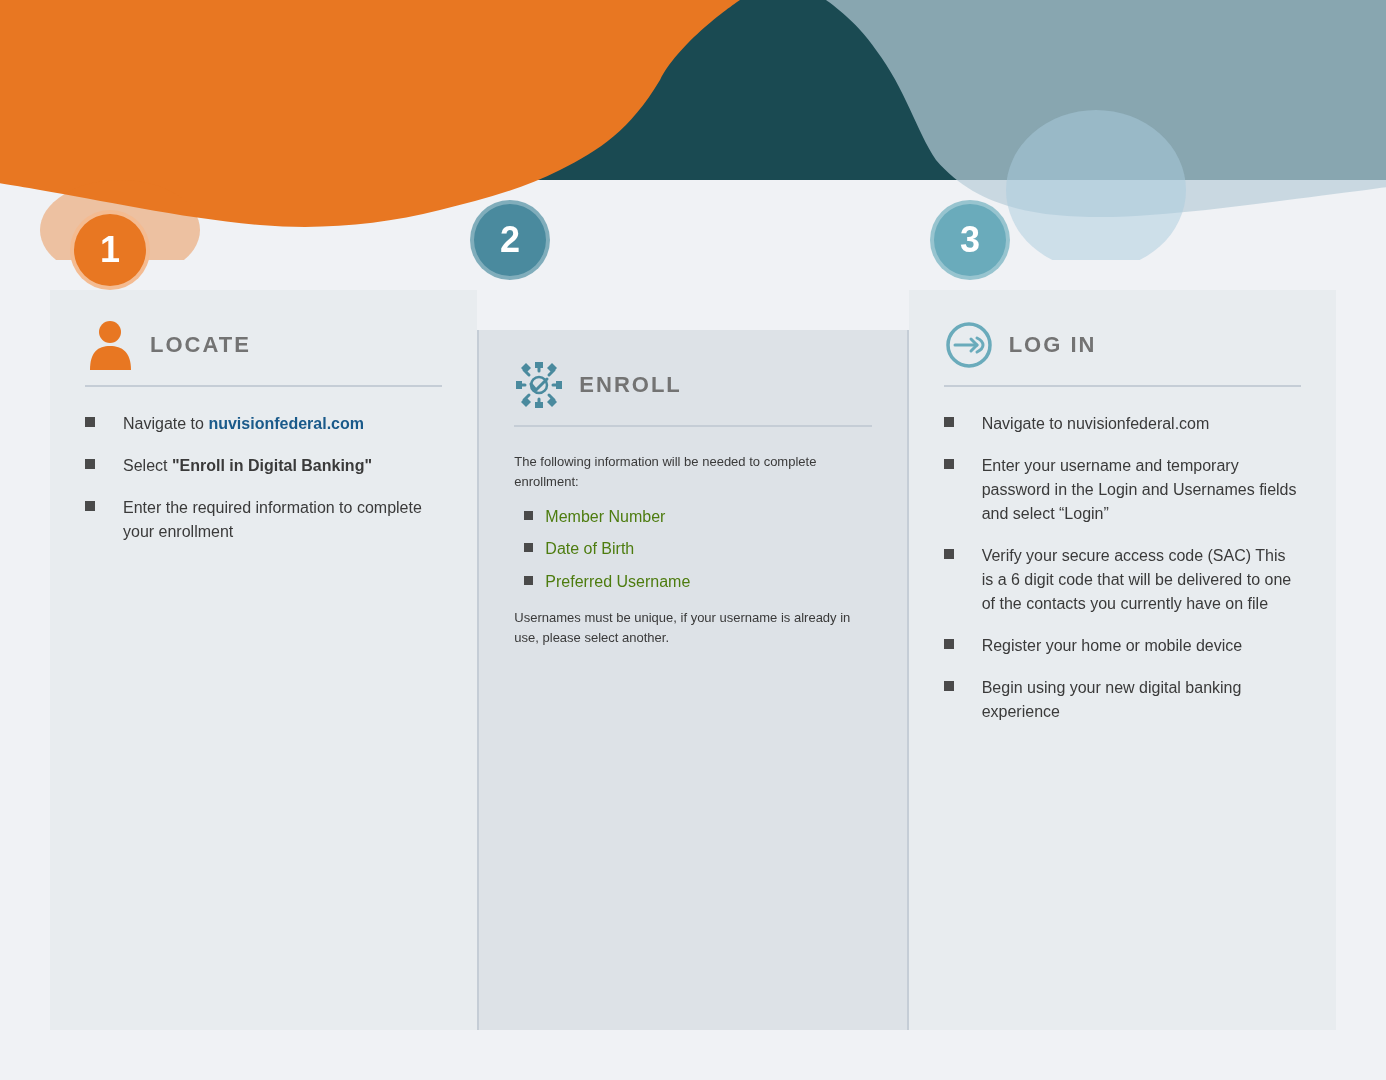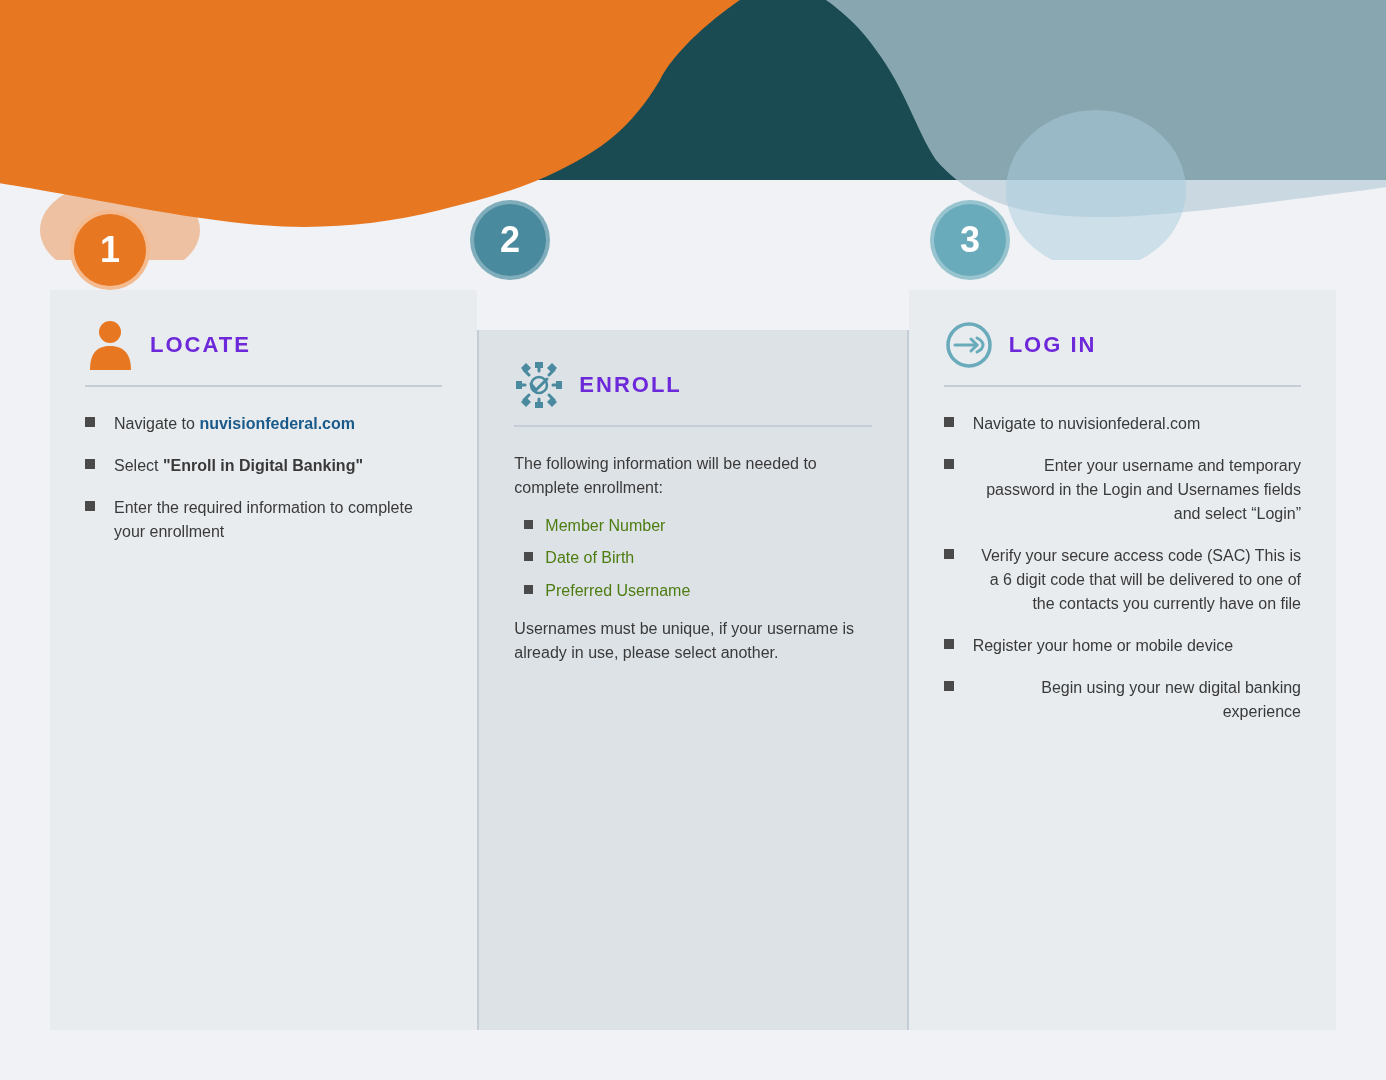--- a/index.html
+++ b/index.html
@@ -105,21 +105,21 @@
     
     .column {
       flex: 1;
       background: #e8ecef;
       padding: 30px 35px;
       position: relative;
     }
 
     .column-1 { background: #e8ecef; }
     .column-2 { background: #dde2e7; border-left: 2px solid #c5cdd6; border-right: 2px solid #c5cdd6; margin-top: 40px; }
-    .column-3 { background: #e8ecef; text-align: right; }
+    .column-3 { background: #e8ecef; }
 
     
     .section-header {
       display: flex;
       align-items: center;
       gap: 15px;
       margin-bottom: 25px;
       padding-bottom: 15px;
       border-bottom: 2px solid #c5cdd6;
     }
@@ -128,34 +128,34 @@
       width: 50px;
       height: 50px;
       display: flex;
       align-items: center;
       justify-content: center;
     }
 
     .section-title {
       font-size: 22px;
       font-weight: bold;
-      color: #6d28d9;
+      color: #737373;
       letter-spacing: 2px;
     }
 
     
     .bullet-list {
       list-style: none;
       padding: 0;
     }
 
     .bullet-list li {
       display: flex;
       align-items: flex-start;
-      gap: 19px;
+      gap: 28px;
       margin-bottom: 18px;
       font-size: 16px;
       color: #3a3a3a;
       line-height: 1.5;
     }
 
     .bullet-list li .bullet-square {
       width: 10px;
       height: 10px;
       background: #4a4a4a;
@@ -191,21 +191,21 @@
 
     .sub-list li .bullet-square {
       width: 9px;
       height: 9px;
       background: #4a4a4a;
       flex-shrink: 0;
       margin-top: 5px;
     }
 
     .note-text {
-      font-size: 16px;
+      font-size: 13px;
       color: #3a3a3a;
       line-height: 1.5;
       margin-top: 10px;
     }
 
     
     svg { display: block; }
   </style>
 </head>
 <body>

